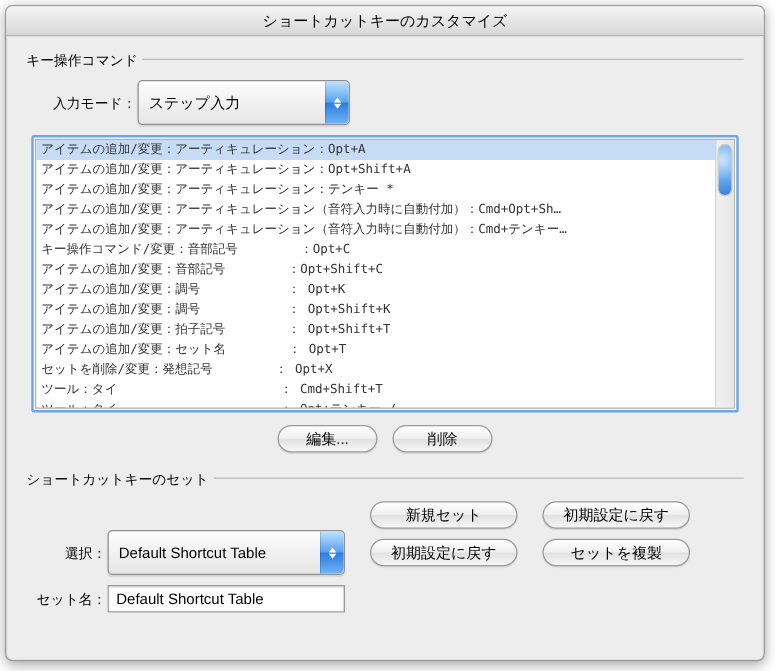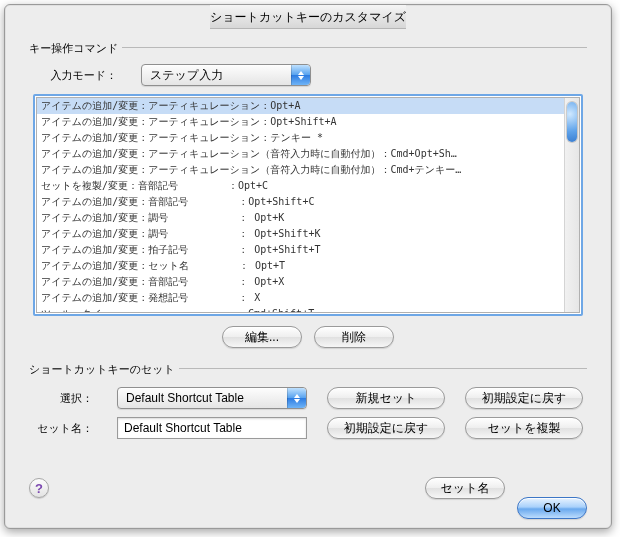--- a/index.html
+++ b/index.html
@@ -16,21 +16,20 @@
     width: 608px;
     height: 525px;
     margin: 4px;
     border: 1px solid #9a9a9a;
     border-radius: 6px;
     background: #ededed;
     box-shadow: 0 3px 10px rgba(0,0,0,.35), 0 0 0 1px rgba(0,0,0,.05) inset;
     display: flex;
     flex-direction: column;
     overflow: hidden;
-    align-items: center;
   }
   .titlebar {
     height: 24px;
     text-align: center;
     font-size: 12px;
     color: #000;
     border-bottom: 1px solid #b5b5b5;
     background: linear-gradient(#f5f5f5, #d7d7d7);
     line-height: 24px;
   }
@@ -49,34 +48,34 @@
   }
   .group-header .line {
     flex: 1;
     border-bottom: 1px solid #b9b9b9;
     position: relative;
     top: -1px;
   }
   .row {
     display: flex;
     align-items: center;
-    gap: 24px;
+    gap: 1px;
     margin-bottom: 8px;
   }
   .row .label {
     text-align: right;
     color: #000;
   }
   .label.w1 { width: 80px; }
   .label.w2 { width: 60px; }
 
   
   .popup {
     position: relative;
-    height: 22px;
+    height: 36px;
     border: 1px solid #8f8f8f;
     border-radius: 4px;
     background: linear-gradient(#fdfdfd, #e5e5e5);
     display: inline-flex;
     align-items: center;
     padding: 0 24px 0 8px;
     font-size: 12px;
     box-shadow: 0 1px 0 rgba(255,255,255,.6) inset, 0 1px 1px rgba(0,0,0,.1);
     cursor: default;
   }
@@ -187,21 +186,21 @@
     display:inline-flex;align-items:center;justify-content:center;
     color:#7c48b0; font-weight:bold; font-size:13px;
     box-shadow: 0 1px 1px rgba(0,0,0,.15);
   }
   .footer {
     display:flex; align-items:center; justify-content:space-between;
     margin-top: 10px;
   }
   .footer .right { display:flex; gap:12px; align-items:center; }
   .set-area { display:flex; gap:20px; align-items:flex-start; margin:2px 4px 0 4px;}
-  .set-left { flex:0 0 auto; }
+  .set-left { flex:0 0 auto;margin-top:23px; }
   .set-left .row { margin-bottom:8px; }
 </style>
 </head>
 <body>
 
 <div class="window">
   <div class="titlebar">ショートカットキーのカスタマイズ</div>
   <div class="content">
 
     <div class="group-header">
@@ -220,28 +219,27 @@
       </div>
     </div>
 
     <div class="listbox-wrap">
       <div class="listbox" id="listbox">
         <div class="item sel">アイテムの追加/変更：アーティキュレーション：Opt+A</div>
           <div class="item">アイテムの追加/変更：アーティキュレーション：Opt+Shift+A</div>
           <div class="item">アイテムの追加/変更：アーティキュレーション：テンキー *</div>
           <div class="item">アイテムの追加/変更：アーティキュレーション（音符入力時に自動付加）：Cmd+Opt+Sh…</div>
           <div class="item">アイテムの追加/変更：アーティキュレーション（音符入力時に自動付加）：Cmd+テンキー…</div>
-          <div class="item">セットを複製/変更：音部記号　　　　　：Opt+C</div>
+          <div class="item">キー操作コマンド/変更：音部記号　　　　　：Opt+C</div>
           <div class="item">アイテムの追加/変更：音部記号　　　　　：Opt+Shift+C</div>
           <div class="item">アイテムの追加/変更：調号　　　　　　　： Opt+K</div>
           <div class="item">アイテムの追加/変更：調号　　　　　　　： Opt+Shift+K</div>
           <div class="item">アイテムの追加/変更：拍子記号　　　　　： Opt+Shift+T</div>
           <div class="item">アイテムの追加/変更：セット名　　　　　： Opt+T</div>
-          <div class="item">アイテムの追加/変更：音部記号　　　　　： Opt+X</div>
-          <div class="item">アイテムの追加/変更：発想記号　　　　　： X</div>
+          <div class="item">セットを削除/変更：発想記号　　　　　： Opt+X</div>
           <div class="item">ツール：タイ　　　　　　　　　　　　　： Cmd+Shift+T</div>
           <div class="item">ツール：タイ　　　　　　　　　　　　　： Opt+テンキー /</div>
           <div class="scrollbar">
           <div class="thumb"></div>
         </div>
       </div>
     </div>
 
     <div class="button-row">
       <div class="btn">編集...</div>

